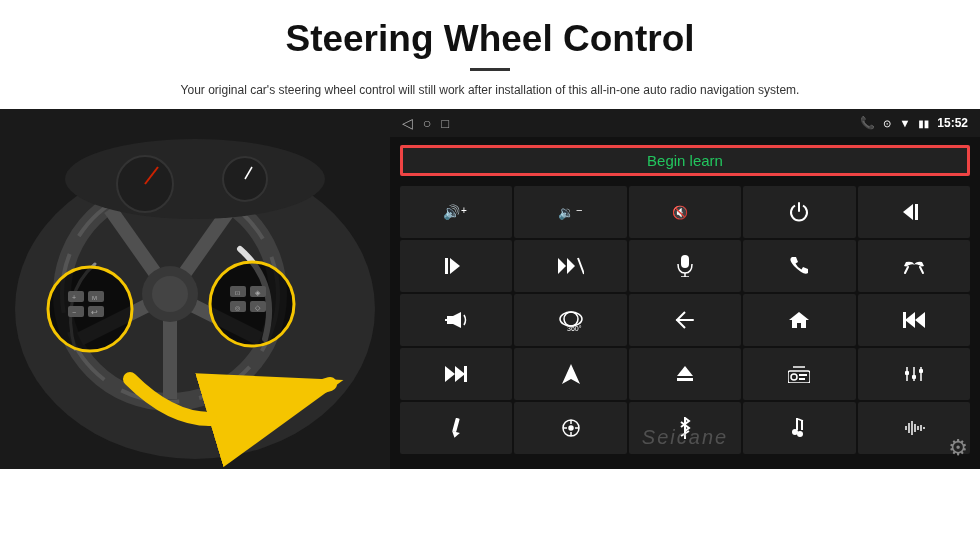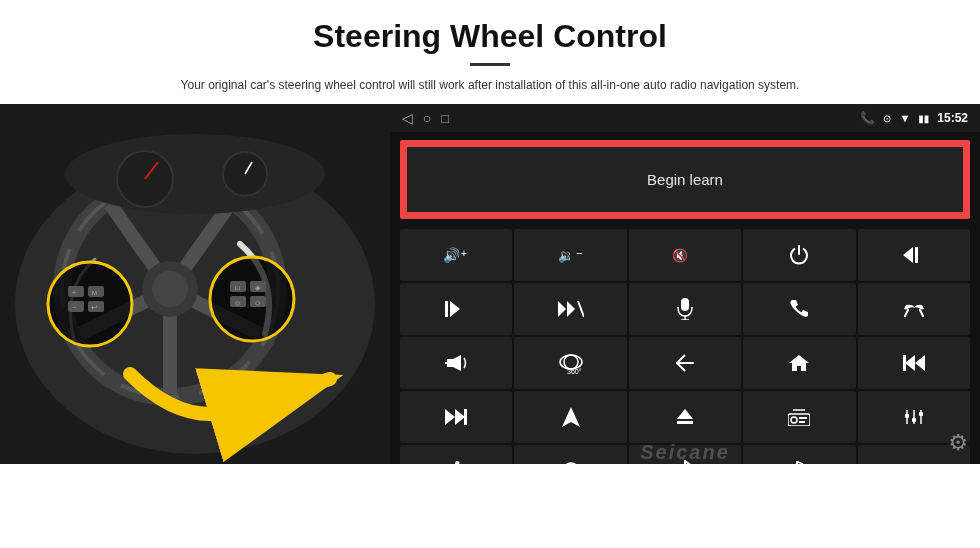--- a/index.html
+++ b/index.html
@@ -19,21 +19,21 @@
       align-items: center;
     }
 
     .header-section {
       width: 100%;
       text-align: center;
       padding: 18px 60px 10px;
     }
 
     .main-title {
-      font-size: 32px;
+      font-size: 37px;
       font-weight: 900;
       color: #111;
       margin-bottom: 8px;
     }
 
     .title-divider {
       width: 40px;
       height: 3px;
       background: #333;
       margin: 0 auto 10px;
@@ -104,24 +104,24 @@
 
     
     .begin-learn-row {
       padding: 8px 10px;
       background: #111;
     }
 
     .begin-learn-btn {
       width: 100%;
       background: #222;
-      border: 7px solid #ef4444;
-      color: #e5e5e5;
+      border: 3px solid #ef4444;
+      color: #22c55e;
       font-size: 15px;
-      padding: 24px;
+      padding: 4px;
       text-align: center;
       cursor: pointer;
       border-radius: 2px;
     }
 
     
     .controls-grid {
       display: grid;
       grid-template-columns: repeat(5, 1fr);
       gap: 2px;
@@ -138,27 +138,27 @@
       align-items: center;
       justify-content: center;
       cursor: pointer;
       font-size: 18px;
       border-radius: 2px;
     }
 
     
     .watermark {
       position: absolute;
-      bottom: 0;
+      bottom: 20px;
       left: 50%;
       transform: translateX(-50%);
       color: rgba(150,150,150,0.4);
       font-size: 20px;
       font-style: italic;
-      font-weight: bold;
+      font-weight: normal;
       letter-spacing: 2px;
     }
 
     
     .gear-icon-bottom {
       position: absolute;
       bottom: 8px;
       right: 12px;
       color: #888;
       font-size: 22px;

